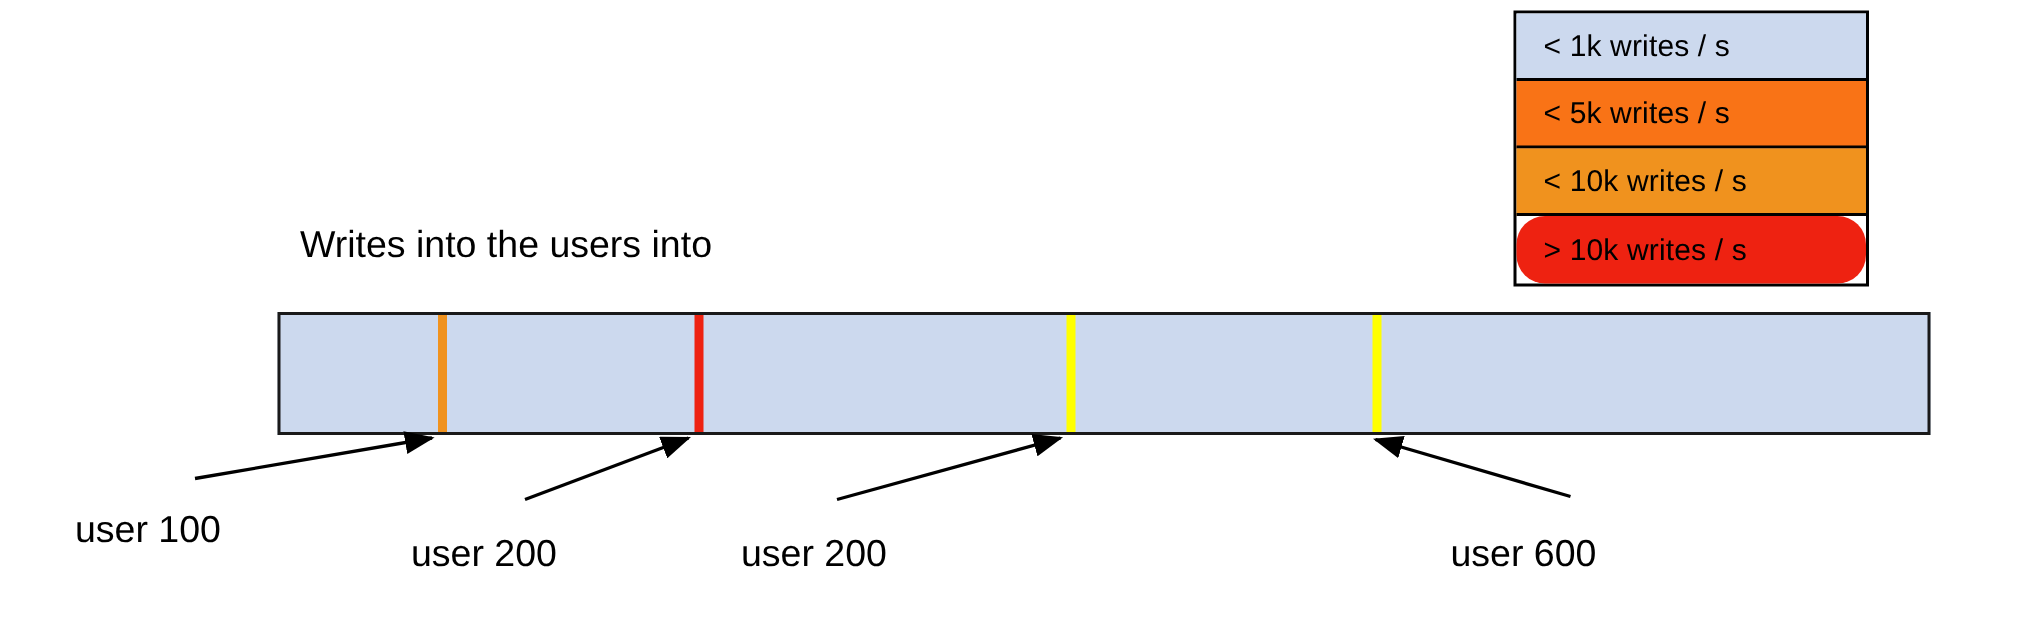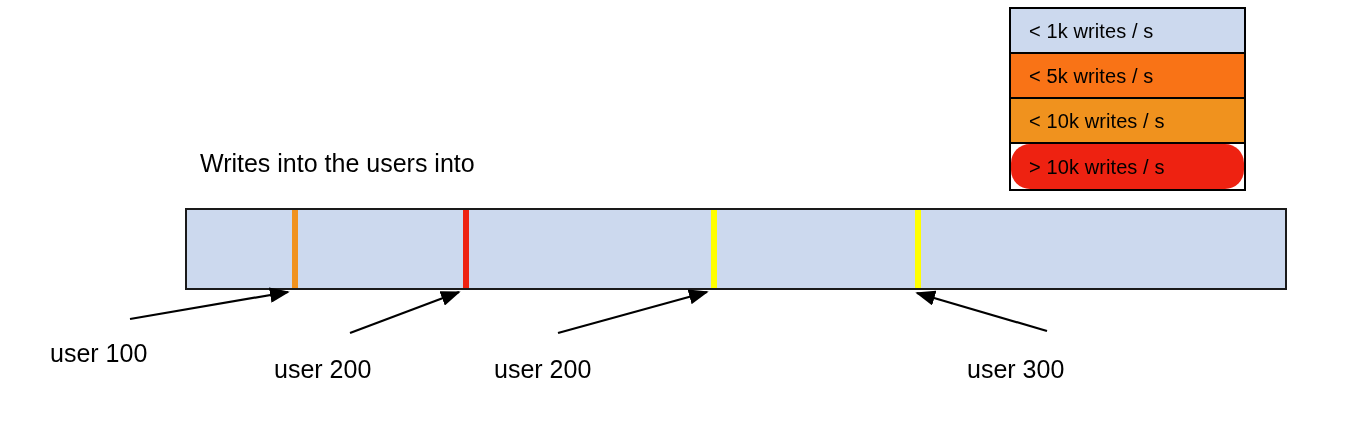--- a/index.html
+++ b/index.html
@@ -121,13 +121,13 @@
   </defs>
   <line stroke="#000000" stroke-width="2.2" marker-end="url(#arrowhead)" x1="130" y1="319" x2="288" y2="292"></line>
   <line stroke="#000000" stroke-width="2.2" marker-end="url(#arrowhead)" x1="350" y1="333" x2="459" y2="292"></line>
   <line stroke="#000000" stroke-width="2.2" marker-end="url(#arrowhead)" x1="558" y1="333" x2="707" y2="292"></line>
   <line stroke="#000000" stroke-width="2.2" marker-end="url(#arrowhead)" x1="1047" y1="331" x2="917" y2="293"></line>
 </svg>
 
 <div class="callout-label" style="left: 50px; top: 341px; text-align: center;">user 100</div>
 <div class="callout-label" style="left: 274px; top: 357px;">user 200</div>
 <div class="callout-label" style="left: 494px; top: 357px;">user 200</div>
-<div class="callout-label" style="left: 967px; top: 357px;">user 300</div>
+<div class="callout-label" style="left: 967px; top: 357px;">user 600</div>
 
 </body></html>

